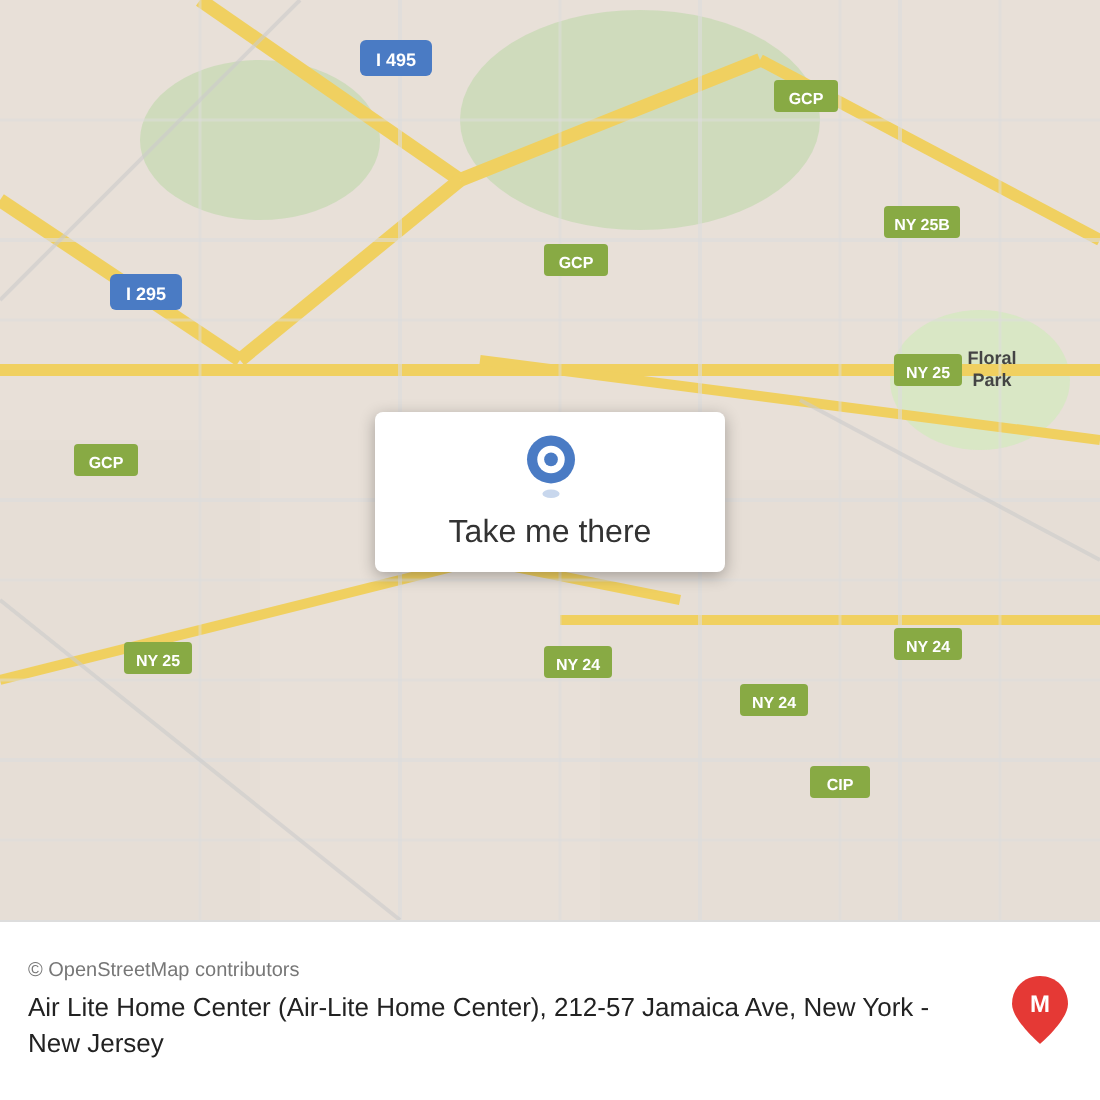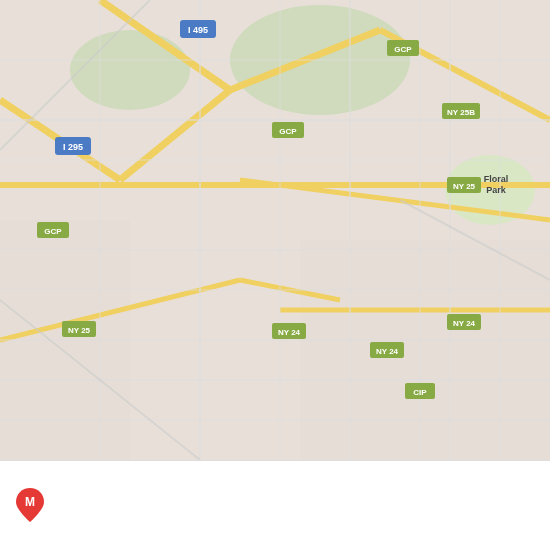--- a/index.html
+++ b/index.html
@@ -181,24 +181,39 @@
     <text x="464" y="326" text-anchor="middle" font-size="8" fill="white" font-weight="bold">NY 24</text>
 
     <rect x="405" y="383" width="30" height="16" rx="2" fill="#88aa44"></rect>
     <text x="420" y="395" text-anchor="middle" font-size="8" fill="white" font-weight="bold">CIP</text>
 
     <text x="496" y="182" text-anchor="middle" font-size="9" fill="#444" font-weight="bold">Floral</text>
     <text x="496" y="193" text-anchor="middle" font-size="9" fill="#444" font-weight="bold">Park</text>
 
   </svg>
 
+  <button class="take-me-there-btn">
+
+    <svg class="location-pin-icon" viewBox="0 0 36 42">
+      <circle cx="18" cy="16" r="14" fill="#4a7bc4"></circle>
+      <circle cx="18" cy="16" r="8" fill="white"></circle>
+      <circle cx="18" cy="16" r="4" fill="#4a7bc4"></circle>
+      <path d="M18 30 L10 20 Q4 14 4 16 Q4 6 18 2 Q32 6 32 16 Q32 14 26 20 Z" fill="#4a7bc4" opacity="0.0"></path>
+      <ellipse cx="18" cy="36" rx="5" ry="2.5" fill="#4a7bc4" opacity="0.3"></ellipse>
+    </svg>
+    <span>Take me there</span>
+  </button>
 
 </div>
 
 <div id="info-bar">
+  <div class="info-text">
+    <div class="info-copyright">© OpenStreetMap contributors</div>
+    <div class="info-address">Air Lite Home Center (Air-Lite Home Center), 212-57 Jamaica Ave, New York - New Jersey</div>
+  </div>
   <div class="moovit-logo">
 
     <svg width="32" height="36" viewBox="0 0 32 36">
       <path d="M16 0 C8 0 2 6 2 14 C2 22 16 34 16 34 C16 34 30 22 30 14 C30 6 24 0 16 0Z" fill="#e53935"></path>
       <text x="16" y="18" text-anchor="middle" font-size="12" fill="white" font-weight="bold">M</text>
     </svg>
   </div>
 </div>
 
 </body></html>

